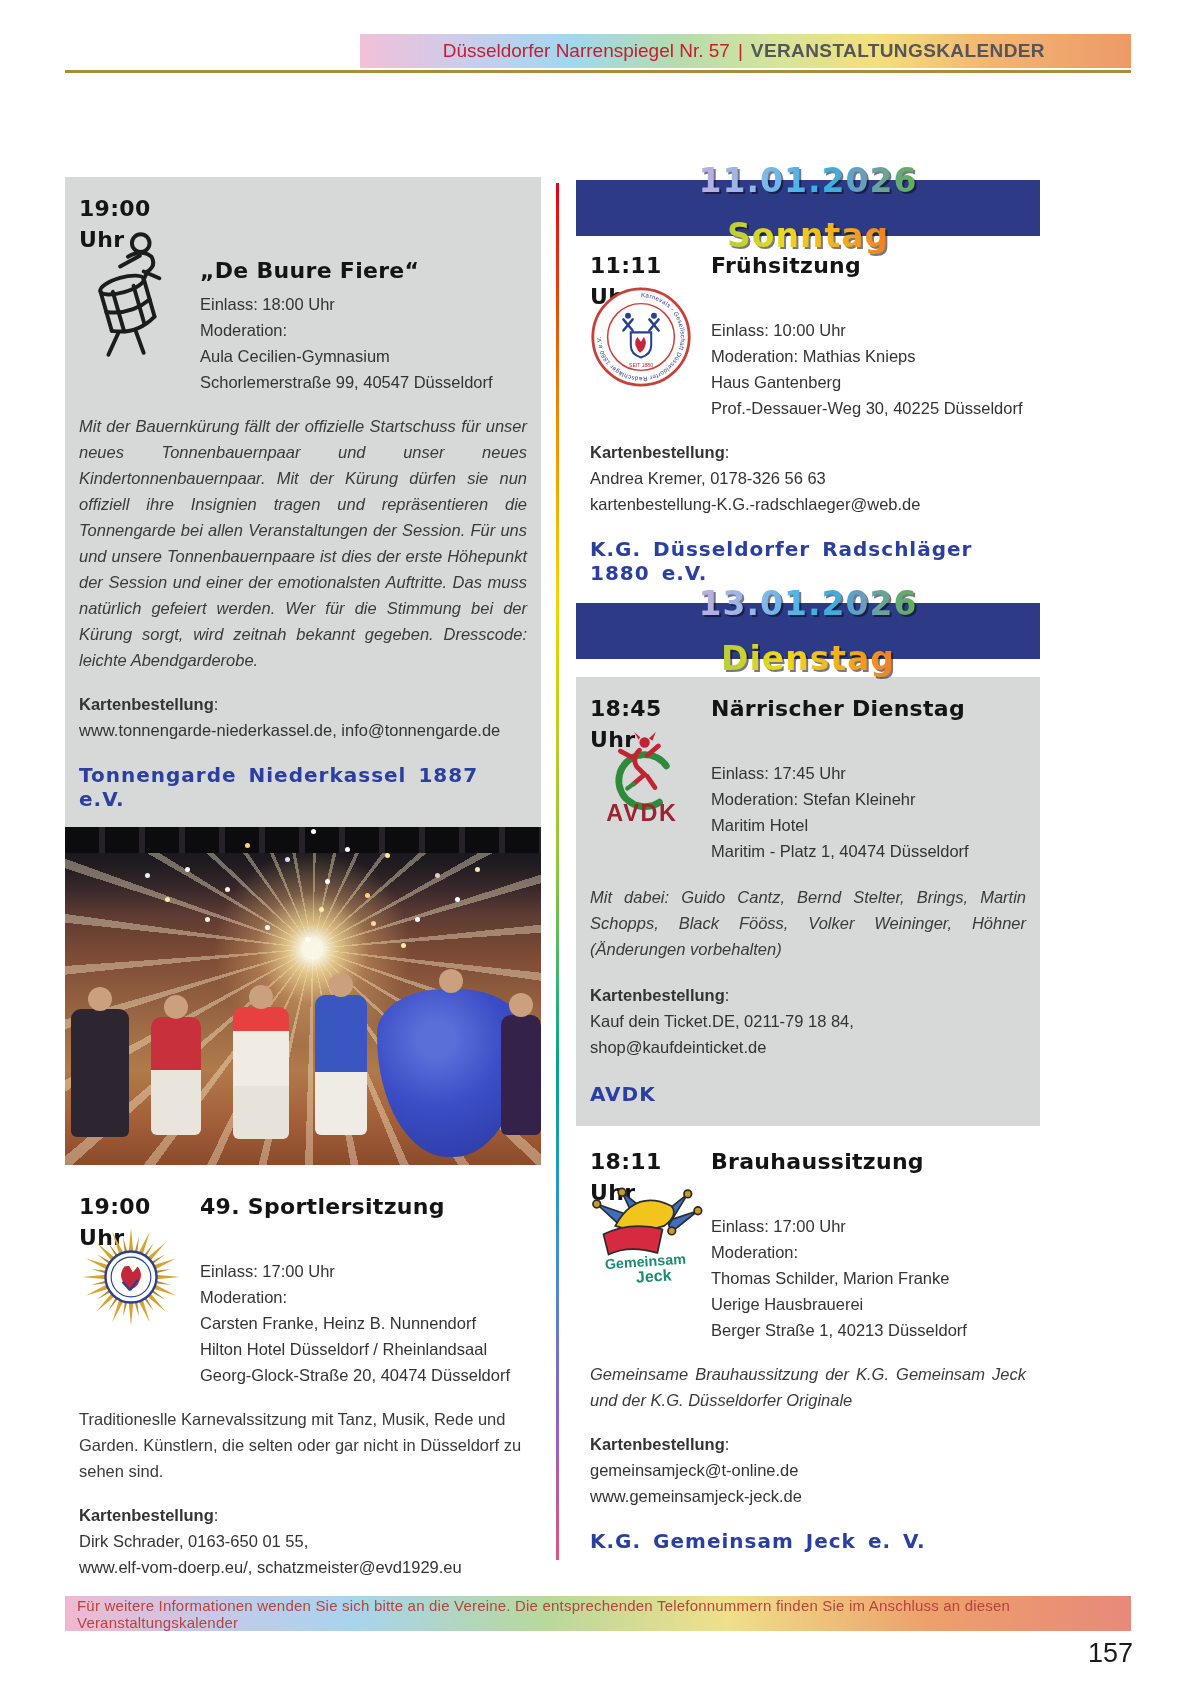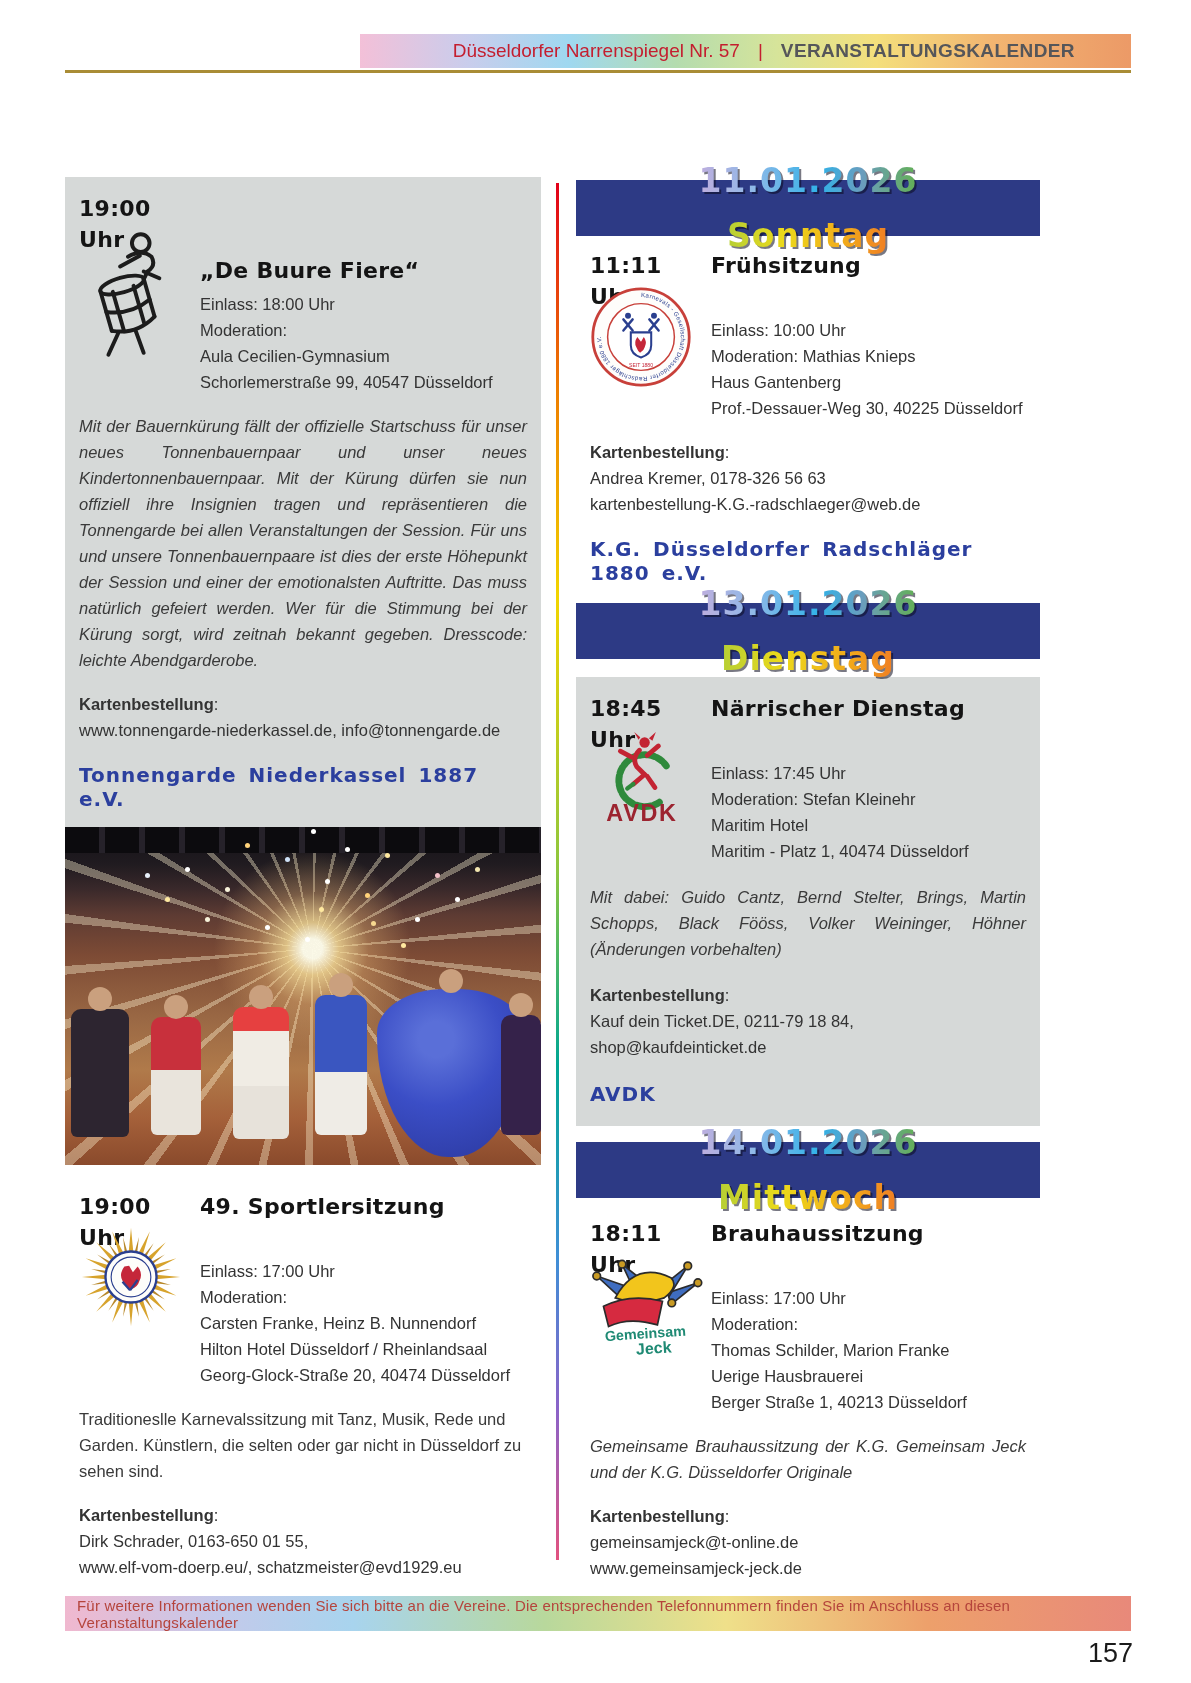--- a/index.html
+++ b/index.html
@@ -3,21 +3,21 @@
 <meta charset="utf-8">
 <style>
   * { margin:0; padding:0; box-sizing:border-box; }
   html,body { background:#fff; }
   body { font-family:"Liberation Sans", sans-serif; color:#2e2e2e; }
   .page { position:relative; width:1191px; height:1683px; background:#fff; overflow:hidden; }
 
   
   .header-bar { position:absolute; left:360px; top:34px; width:771px; height:34px;
     background:linear-gradient(90deg,#f3c0d8 0%,#c9cdec 14%,#9fd8f0 27%,#b4dcae 41%,#d6e49a 54%,#f4df7c 67%,#f2b571 82%,#ec9a67 100%);
-    display:flex; align-items:center; justify-content:flex-end; padding-right:56px;gap:10px; }
+    display:flex; align-items:center; justify-content:flex-end; padding-right:86px; }
   .hdr-mag { color:#c41e2f; font-size:19px; }
   .hdr-sep { color:#c41e2f; font-size:19px; margin:0 8px; }
   .hdr-sec { color:#55565a; font-size:19px; font-weight:bold; letter-spacing:.4px; }
   .gold-line { position:absolute; left:65px; top:70px; width:1066px; height:3px; background:#a98c35; }
 
   
   .col-left  { position:absolute; left:65px;  top:177px; width:476px; }
   .col-right { position:absolute; left:576px; top:180px; width:464px; }
   .v-divider { position:absolute; left:556px; top:183px; width:3px; height:1377px;
     background:linear-gradient(180deg,#e2001a 0%,#ee7d00 15%,#f2d500 30%,#8cc63f 50%,#00a693 64%,#3f8fd6 78%,#8a63c8 89%,#e2527f 100%); }
@@ -287,24 +287,20 @@
       </div>
       <div class="desc" style="margin-top:20px;">Mit dabei: Guido Cantz, Bernd Stelter, Brings, Martin Schopps, Black Fööss, Volker Weininger,  Höhner (Änderungen vorbehalten)</div>
       <div class="tickets" style="margin-top:20px;">
         <div><span class="b">Kartenbestellung</span><span>:</span></div>
         <div>Kauf dein Ticket.DE, 0211-79 18 84,</div>
         <div>shop@kaufdeinticket.de</div>
       </div>
       <div class="club" style="margin-top:22px;">AVDK</div>
     </div>
 
-    <div class="banner" style="margin-top:16px;">
-      <span class="date">14.01.2026</span>
-      <span class="day">Mittwoch</span>
-    </div>
 
     <div class="whiteblock" style="margin-top:20px;">
       <div class="event-head">
         <div class="title-line">
           <span class="time">18:11 Uhr</span>
           <span>Brauhaussitzung</span>
         </div>
         <span class="event-logo">
           <svg viewBox="0 0 140 122" width="118" height="103">
             <g stroke="#2b2b2b" stroke-width="2">

